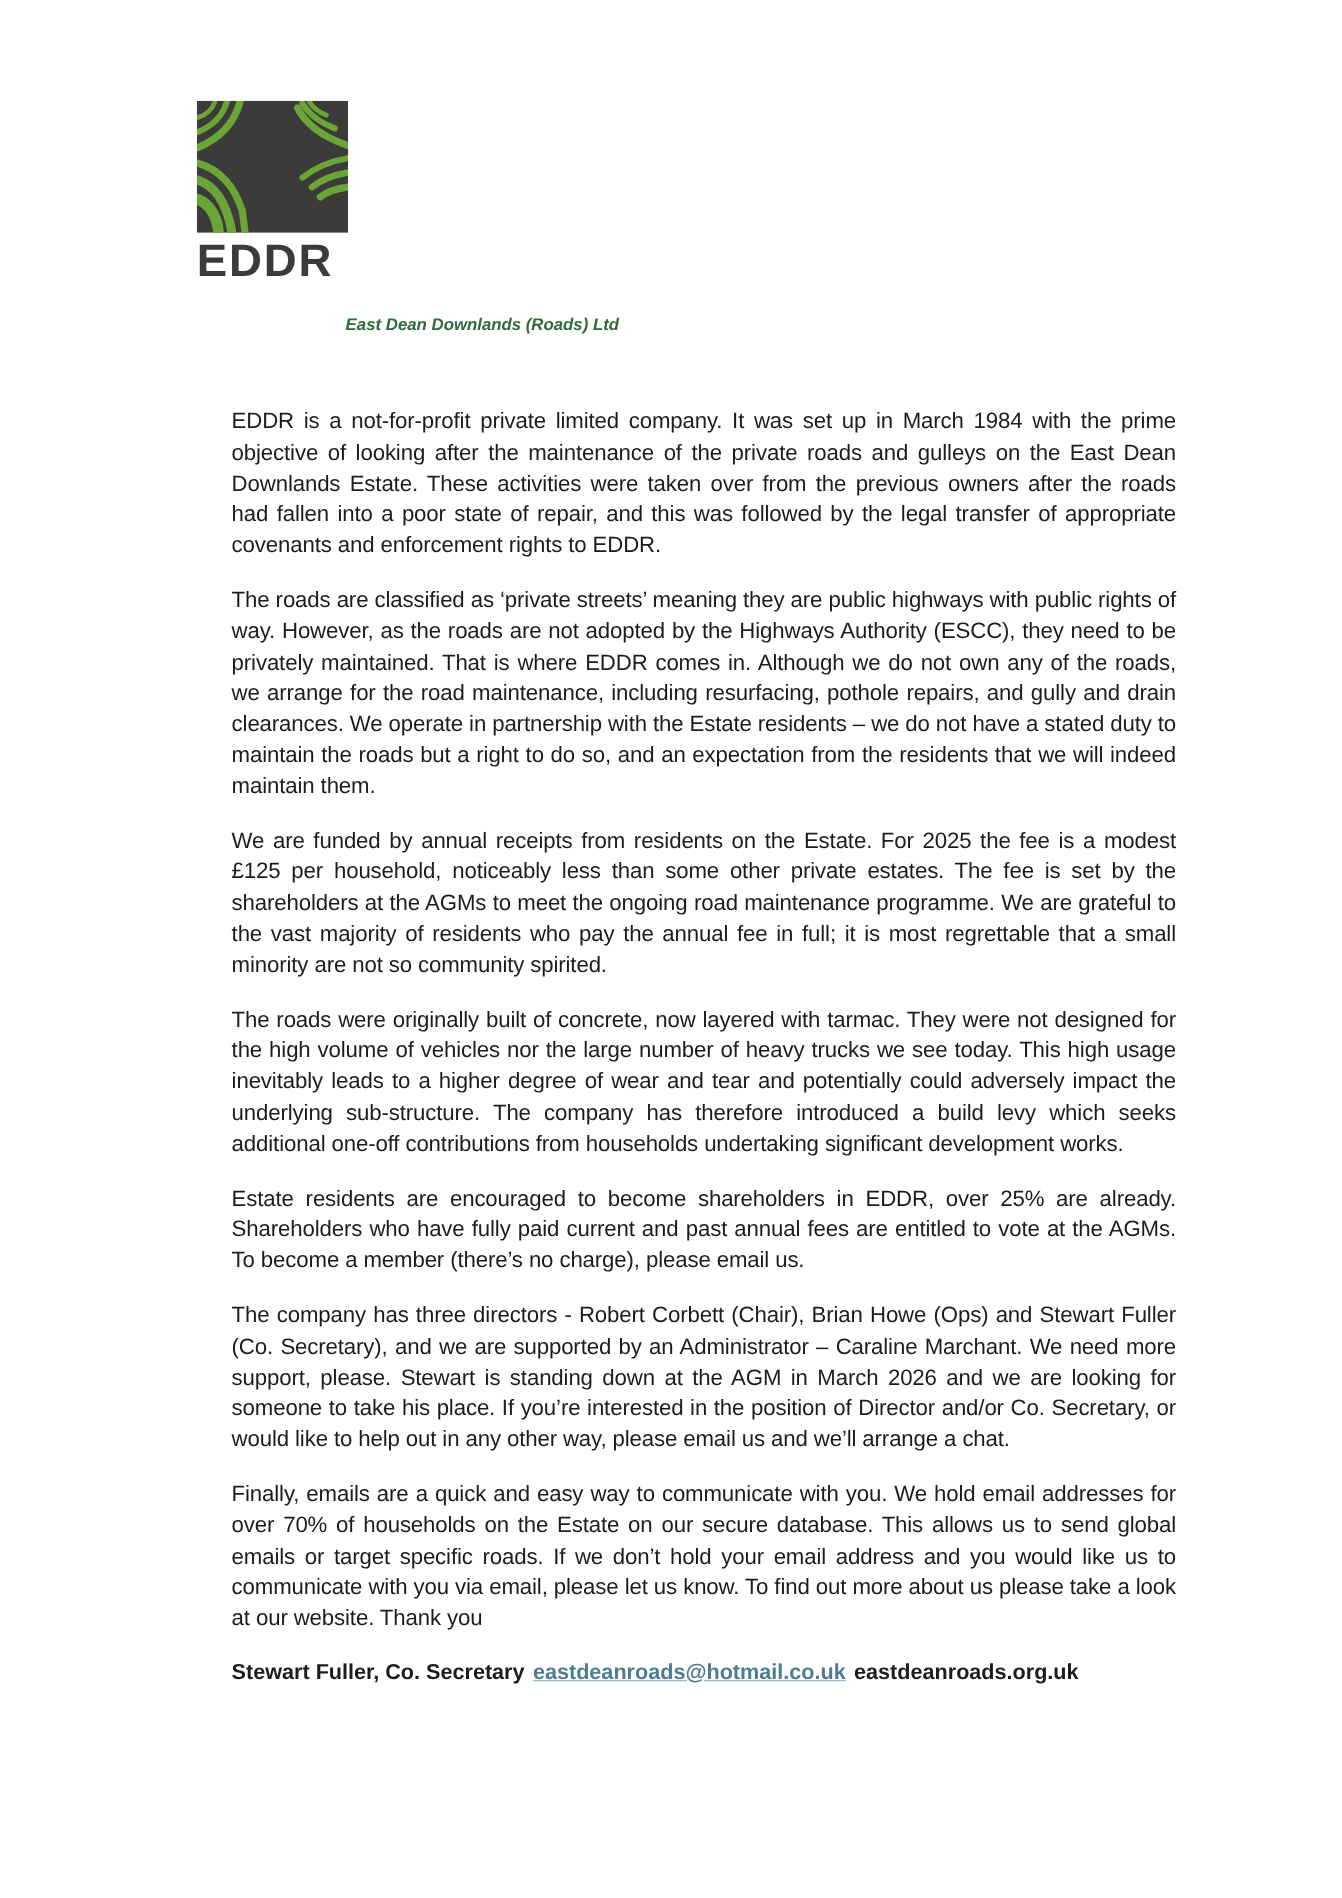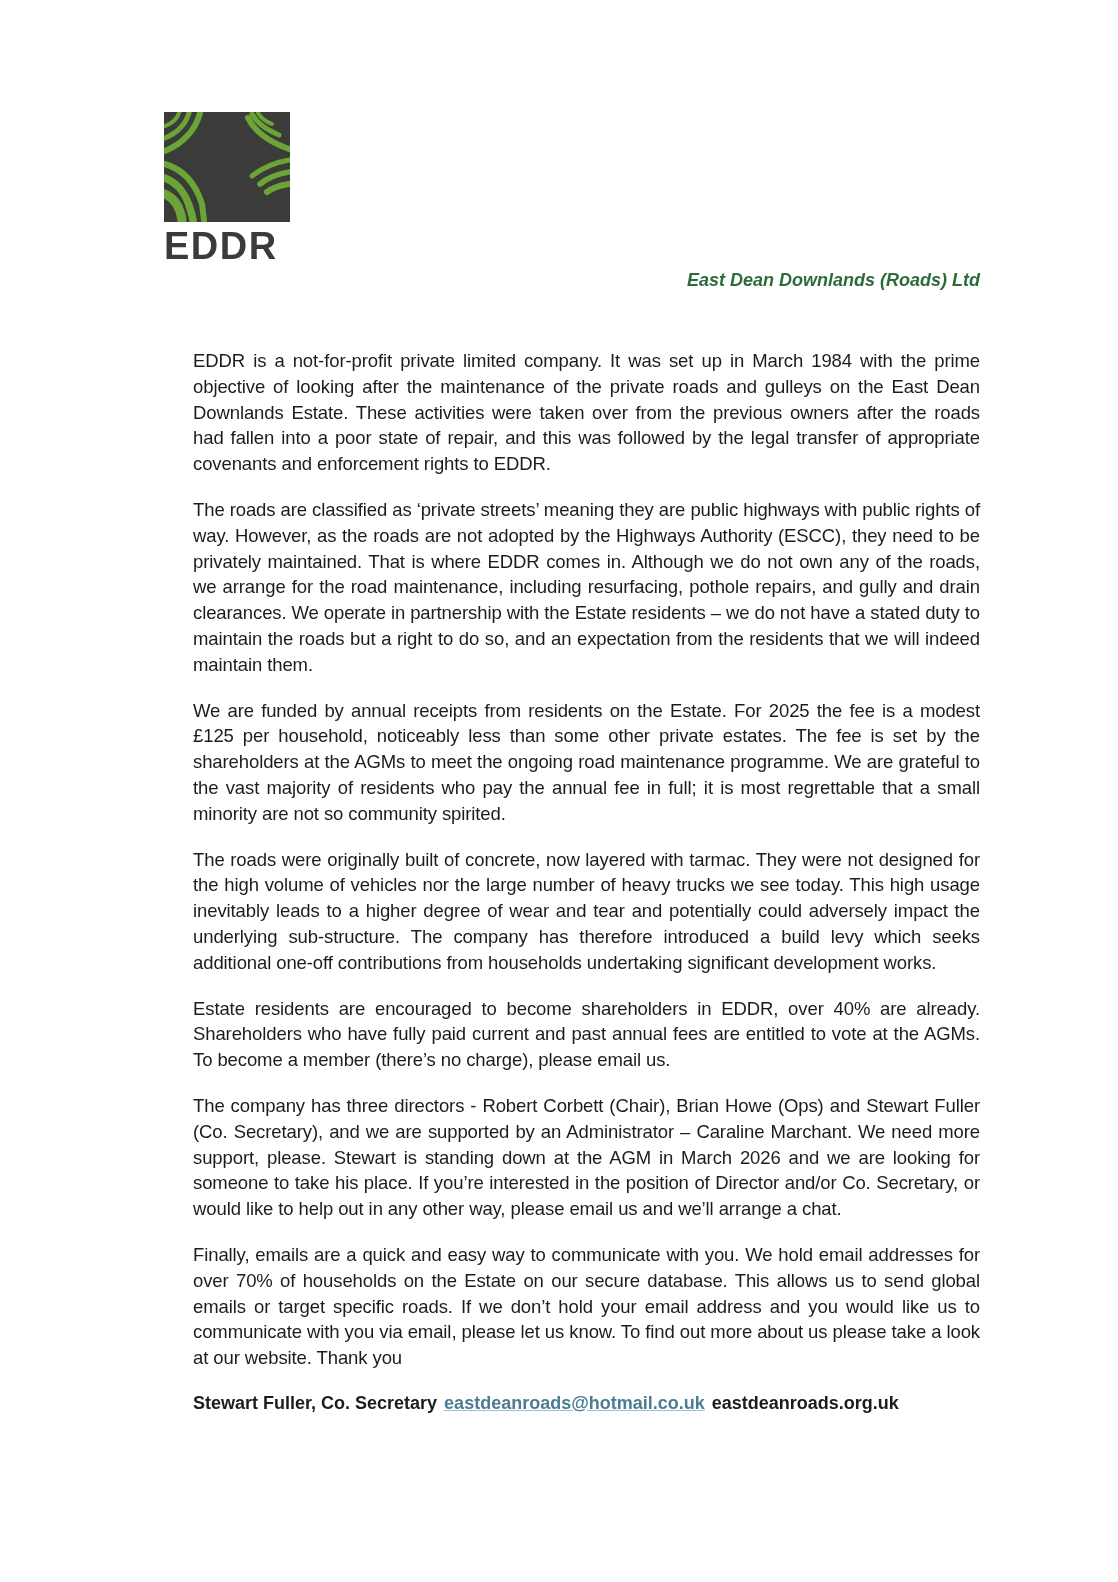--- a/index.html
+++ b/index.html
@@ -11,47 +11,47 @@
     width: 1118px;
     height: 1582px;
     font-family: "Liberation Sans", sans-serif;
     color: #1c1c1c;
     overflow: hidden;
   }
   .page {
     box-sizing: border-box;
     width: 1118px;
     height: 1582px;
-    padding: 112px 138px 0 158px;
+    padding: 84px 138px 0 158px;
   }
   .logo-block {
     width: 130px;
     margin-left: 6px;
   }
   .logo-square {
     width: 126px;
     height: 110px;
     display: block;
   }
   .logo-wordmark {
     font-weight: bold;
     font-size: 38px;
     line-height: 44px;
     letter-spacing: 1.5px;
     color: #3b3c3a;
     margin-top: 2px;
     font-family: "Liberation Sans", sans-serif;
   }
   .doc-title {
-    margin-top: 0;
+    margin-top: 18px;
     padding-left: 130px;
-    text-align: right;
+    text-align: left;
     font-weight: bold;
     font-style: italic;
-    font-size: 18px;
+    font-size: 14px;
     line-height: 24px;
     color: #2e6b3a;
   }
   .body-copy {
     margin-top: 56px;
     margin-left: 35px;
   }
   .body-paragraph {
     font-size: 18.5px;
     line-height: 25.8px;
@@ -112,21 +112,21 @@
     <div class="logo-wordmark">EDDR</div>
   </div>
 
   <div class="doc-title">East Dean Downlands (Roads) Ltd</div>
 
   <div class="body-copy">
     <p class="body-paragraph">EDDR is a not-for-profit private limited company. It was set up in March 1984 with the prime objective of looking after the maintenance of the private roads and gulleys on the East Dean Downlands Estate. These activities were taken over from the previous owners after the roads had fallen into a poor state of repair, and this was followed by the legal transfer of appropriate covenants and enforcement rights to EDDR.</p>
     <p class="body-paragraph">The roads are classified as ‘private streets’ meaning they are public highways with public rights of way. However, as the roads are not adopted by the Highways Authority (ESCC), they need to be privately maintained. That is where EDDR comes in. Although we do not own any of the roads, we arrange for the road maintenance, including resurfacing, pothole repairs, and gully and drain clearances. We operate in partnership with the Estate residents – we do not have a stated duty to maintain the roads but a right to do so, and an expectation from the residents that we will indeed maintain them.</p>
     <p class="body-paragraph">We are funded by annual receipts from residents on the Estate. For 2025 the fee is a modest £125 per household, noticeably less than some other private estates. The fee is set by the shareholders at the AGMs to meet the ongoing road maintenance programme. We are grateful to the vast majority of residents who pay the annual fee in full; it is most regrettable that a small minority are not so community spirited.</p>
     <p class="body-paragraph">The roads were originally built of concrete, now layered with tarmac. They were not designed for the high volume of vehicles nor the large number of heavy trucks we see today. This high usage inevitably leads to a higher degree of wear and tear and potentially could adversely impact the underlying sub-structure. The company has therefore introduced a build levy which seeks additional one-off contributions from households undertaking significant development works.</p>
-    <p class="body-paragraph">Estate residents are encouraged to become shareholders in EDDR, over 40% are already. Shareholders who have fully paid current and past annual fees are entitled to vote at the AGMs. To become a member (there’s no charge), please email us.</p>
+    <p class="body-paragraph">Estate residents are encouraged to become shareholders in EDDR, over 25% are already. Shareholders who have fully paid current and past annual fees are entitled to vote at the AGMs. To become a member (there’s no charge), please email us.</p>
     <p class="body-paragraph">The company has three directors - Robert Corbett (Chair), Brian Howe (Ops) and Stewart Fuller (Co. Secretary), and we are supported by an Administrator – Caraline Marchant. We need more support, please. Stewart is standing down at the AGM in March 2026 and we are looking for someone to take his place. If you’re interested in the position of Director and/or Co. Secretary, or would like to help out in any other way, please email us and we’ll arrange a chat.</p>
     <p class="body-paragraph">Finally, emails are a quick and easy way to communicate with you. We hold email addresses for over 70% of households on the Estate on our secure database. This allows us to send global emails or target specific roads. If we don’t hold your email address and you would like us to communicate with you via email, please let us know. To find out more about us please take a look at our website. Thank you</p>
 
     <div class="signature-line">
       <span class="sig-part">Stewart Fuller, Co. Secretary</span><span class="sig-part email-link"><a class="email-link" href="#">eastdeanroads@hotmail.co.uk</a></span><span class="sig-part">eastdeanroads.org.uk</span>
     </div>
   </div>
 
 </div>
 

